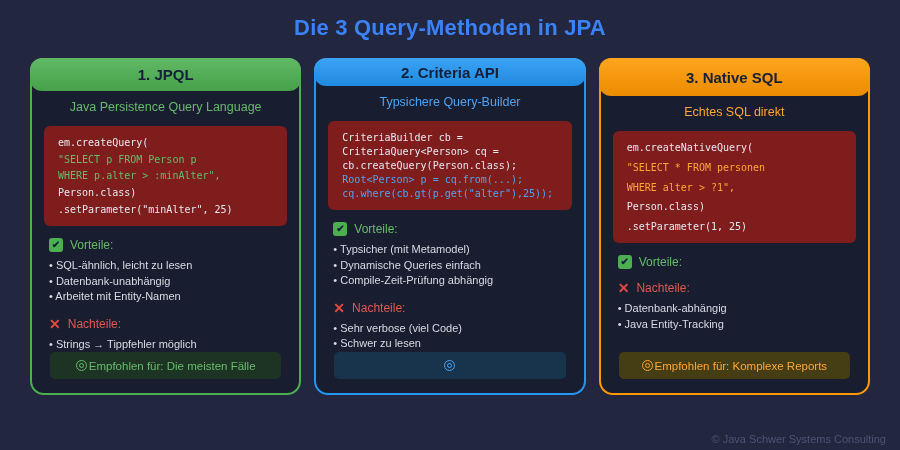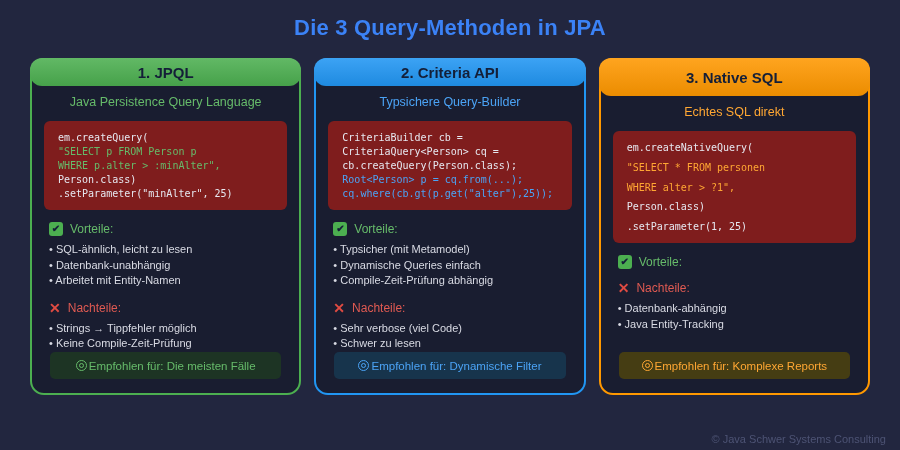--- a/index.html
+++ b/index.html
@@ -166,21 +166,20 @@
         <div class="bullet">SQL-ähnlich, leicht zu lesen</div>
         <div class="bullet">Datenbank-unabhängig</div>
         <div class="bullet">Arbeitet mit Entity-Namen</div>
       </div>
     <div class="section-head cons">
       <span class="cross-icon">✕</span>
       <span>Nachteile:</span>
     </div>
     <div class="bullets">
         <div class="bullet">Strings → Tippfehler möglich</div>
-        <div class="bullet">Keine Compile-Zeit-Prüfung</div>
       </div>
     <div class="badge">
       <span class="target-icon"></span>
       <span>Empfohlen für: Die meisten Fälle</span>
     </div>
   </div>
 
   <div class="card" style="--accent: #2196f3; --accent-text: #4ba3f5; --badge-bg: #17344c;">
     <div class="card-header">
       <span>2. Criteria API</span>
@@ -205,21 +204,20 @@
     <div class="section-head cons">
       <span class="cross-icon">✕</span>
       <span>Nachteile:</span>
     </div>
     <div class="bullets">
         <div class="bullet">Sehr verbose (viel Code)</div>
         <div class="bullet">Schwer zu lesen</div>
       </div>
     <div class="badge">
       <span class="target-icon"></span>
-      <span>Empfohlen für: Dynamische Filter</span>
     </div>
   </div>
 
   <div class="card" style="--accent: #ff9800; --accent-text: #ffa733; --badge-bg: #453d13;">
     <div class="card-header">
       <span>3. Native SQL</span>
     </div>
     <div class="card-subtitle">Echtes SQL direkt</div>
     <div class="code-block">
         <div class="code-line">em.createNativeQuery(</div>

